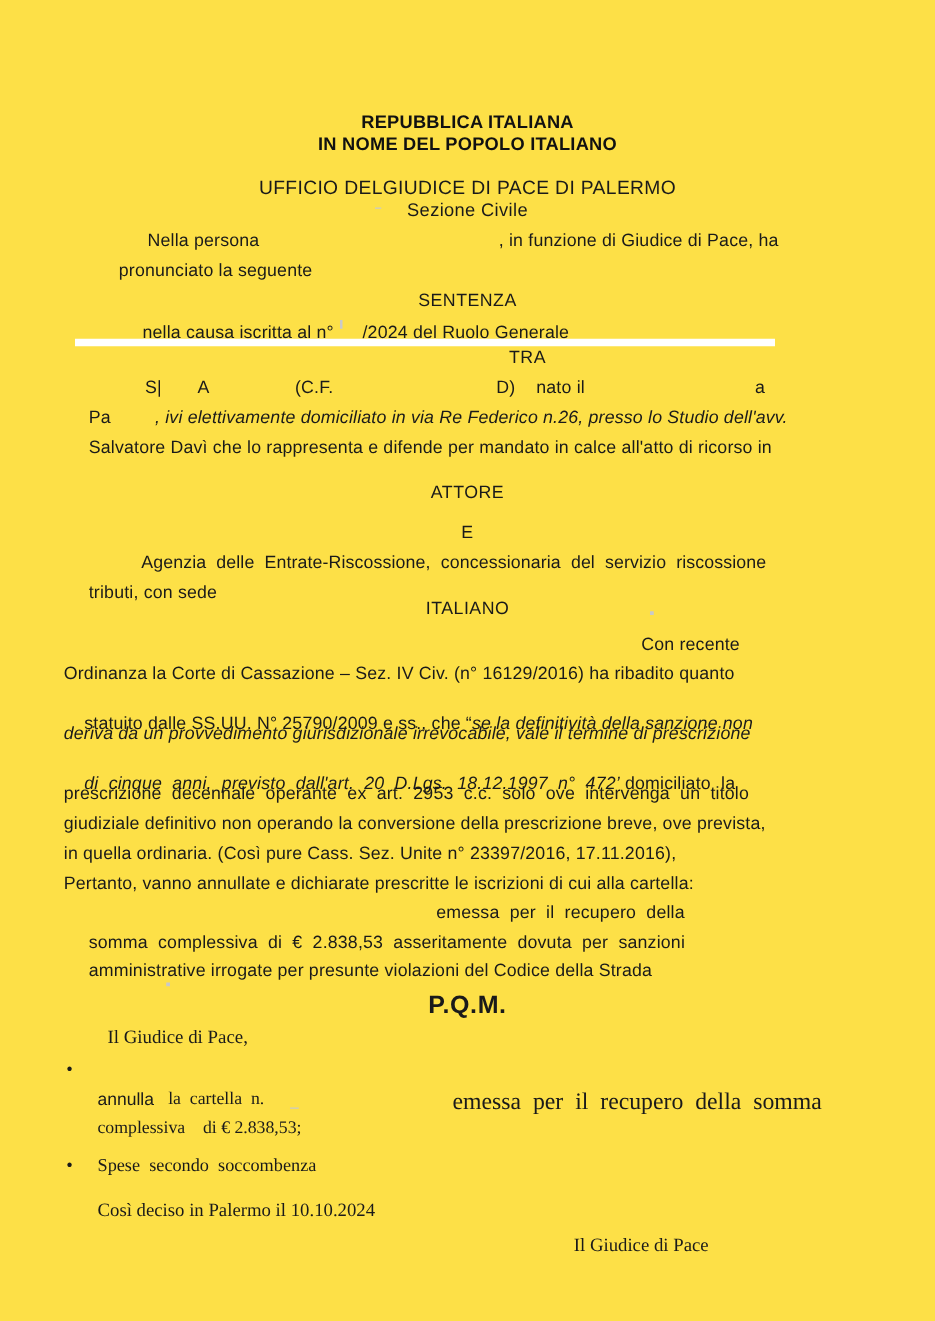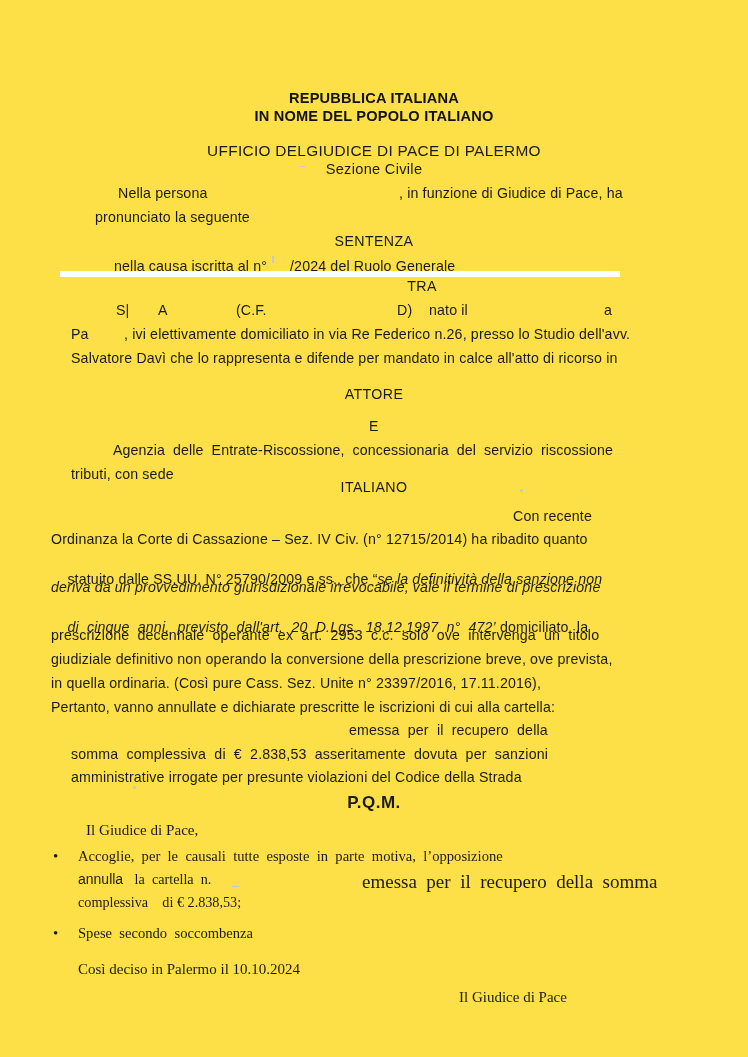--- a/index.html
+++ b/index.html
@@ -120,59 +120,58 @@
   <div class="centered-label" style="top:278px;margin-left:48px;">TRA</div>
 
   <div class="ln sans" style="left:116px; top:302px;">S|</div>
   <div class="ln sans" style="left:158px; top:302px;">A</div>
   <div class="ln sans" style="left:236px; top:302px;">(C.F.</div>
   <div class="ln sans" style="left:397px; top:302px;">D)</div>
   <div class="ln sans" style="left:429px; top:302px;">nato il</div>
   <div class="ln sans" style="left:604px; top:302px;">a</div>
 
   <div class="ln sans" style="left:71px; top:326px;">Pa</div>
-  <div class="ln sans" style="left:124px; top:326px;">, ivi elettivamente domiciliato in via Re Federico n.26, presso lo Studio dell'avv.</div>
+  <div class="ln sans" style="left:124px; top:326px;font-style:italic;">, ivi elettivamente domiciliato in via Re Federico n.26, presso lo Studio dell'avv.</div>
   <div class="ln sans" style="left:71px; top:350px;">Salvatore Davì che lo rappresenta e difende per mandato in calce all'atto di ricorso in</div>
 
   <div class="centered-label" style="top:386px;">ATTORE</div>
 
   <div class="centered-label" style="top:418px;">E</div>
 
   <div class="ln sans" style="left:113px; top:442px; letter-spacing:0.1px;">Agenzia  delle  Entrate-Riscossione,  concessionaria  del  servizio  riscossione</div>
   <div class="ln sans" style="left:71px; top:466px;">tributi, con sede</div>
 
   <div class="centered-label" style="top:479px;">ITALIANO</div>
   <div class="speck" style="left:520px; top:489px; width:3px; height:3px;"></div>
 
   <div class="ln sans" style="left:513px; top:508px;">Con recente</div>
-  <div class="ln sans" style="left:51px; top:531px;">Ordinanza la Corte di Cassazione – Sez. IV Civ. (n° 12715/2014) ha ribadito quanto</div>
+  <div class="ln sans" style="left:51px; top:531px;">Ordinanza la Corte di Cassazione – Sez. IV Civ. (n° 16129/2016) ha ribadito quanto</div>
 
   <div class="ln sans" style="left:51px; top:555px;">
     <span>statuito dalle SS.UU. N° 25790/2009 e ss., che “</span><span class="ital">se la definitività della sanzione non</span>
   </div>
   <div class="ln sans ital" style="left:51px; top:579px;">deriva da un provvedimento giurisdizionale irrevocabile, vale il termine di prescrizione</div>
   <div class="ln sans" style="left:51px; top:603px;">
     <span class="ital">di  cinque  anni,  previsto  dall'art.  20  D.Lgs.  18.12.1997  n°  472’</span><span> domiciliato  la</span>
   </div>
   <div class="ln sans" style="left:51px; top:627px;">prescrizione  decennale  operante  ex  art.  2953  c.c.  solo  ove  intervenga  un  titolo</div>
   <div class="ln sans" style="left:51px; top:651px;">giudiziale definitivo non operando la conversione della prescrizione breve, ove prevista,</div>
   <div class="ln sans" style="left:51px; top:675px;">in quella ordinaria. (Così pure Cass. Sez. Unite n° 23397/2016, 17.11.2016),</div>
   <div class="ln sans" style="left:51px; top:699px;">Pertanto, vanno annullate e dichiarate prescritte le iscrizioni di cui alla cartella:</div>
 
   <div class="ln sans" style="left:349px; top:722px;">emessa  per  il  recupero  della</div>
   <div class="ln sans" style="left:71px; top:746px;">somma  complessiva  di  €  2.838,53  asseritamente  dovuta  per  sanzioni</div>
   <div class="ln sans" style="left:71px; top:769px;">amministrative irrogate per presunte violazioni del Codice della Strada</div>
   <div class="speck" style="left:133px; top:786px; width:3px; height:3px;"></div>
 
-  <div class="centered-label serif bold" style="top:793px; font-size:17px; letter-spacing:0.5px;">P.Q.M.</div>
+  <div class="centered-label serif bold" style="top:793px; font-size:20px; letter-spacing:0.5px;">P.Q.M.</div>
 
   <div class="pqm-line" style="left:86px; top:822px;">Il Giudice di Pace,</div>
 
   <div class="bullet" style="left:53px; top:848px; font-size:15px;">•</div>
-  <div class="pqm-line" style="left:78px; top:848px; font-size:14.6px;">Accoglie,  per  le  causali  tutte  esposte  in  parte  motiva,  l’opposizione</div>
 
   <div class="pqm-line sans-ins" style="left:78px; top:871px;">annulla</div>
   <div class="pqm-line" style="left:131px; top:871px; font-size:14.2px;"> la  cartella  n.</div>
   <div class="pqm-line" style="left:362px; top:871px; font-size:19px;">emessa  per  il  recupero  della  somma</div>
   <div class="speck" style="left:232px; top:886px; width:7px; height:1px;"></div>
 
   <div class="pqm-line" style="left:78px; top:894px; font-size:14.2px;">complessiva    di € 2.838,53;</div>
 
   <div class="bullet" style="left:53px; top:925px; font-size:15px;">•</div>
   <div class="pqm-line" style="left:78px; top:925px; font-size:14.6px;">Spese  secondo  soccombenza</div>

